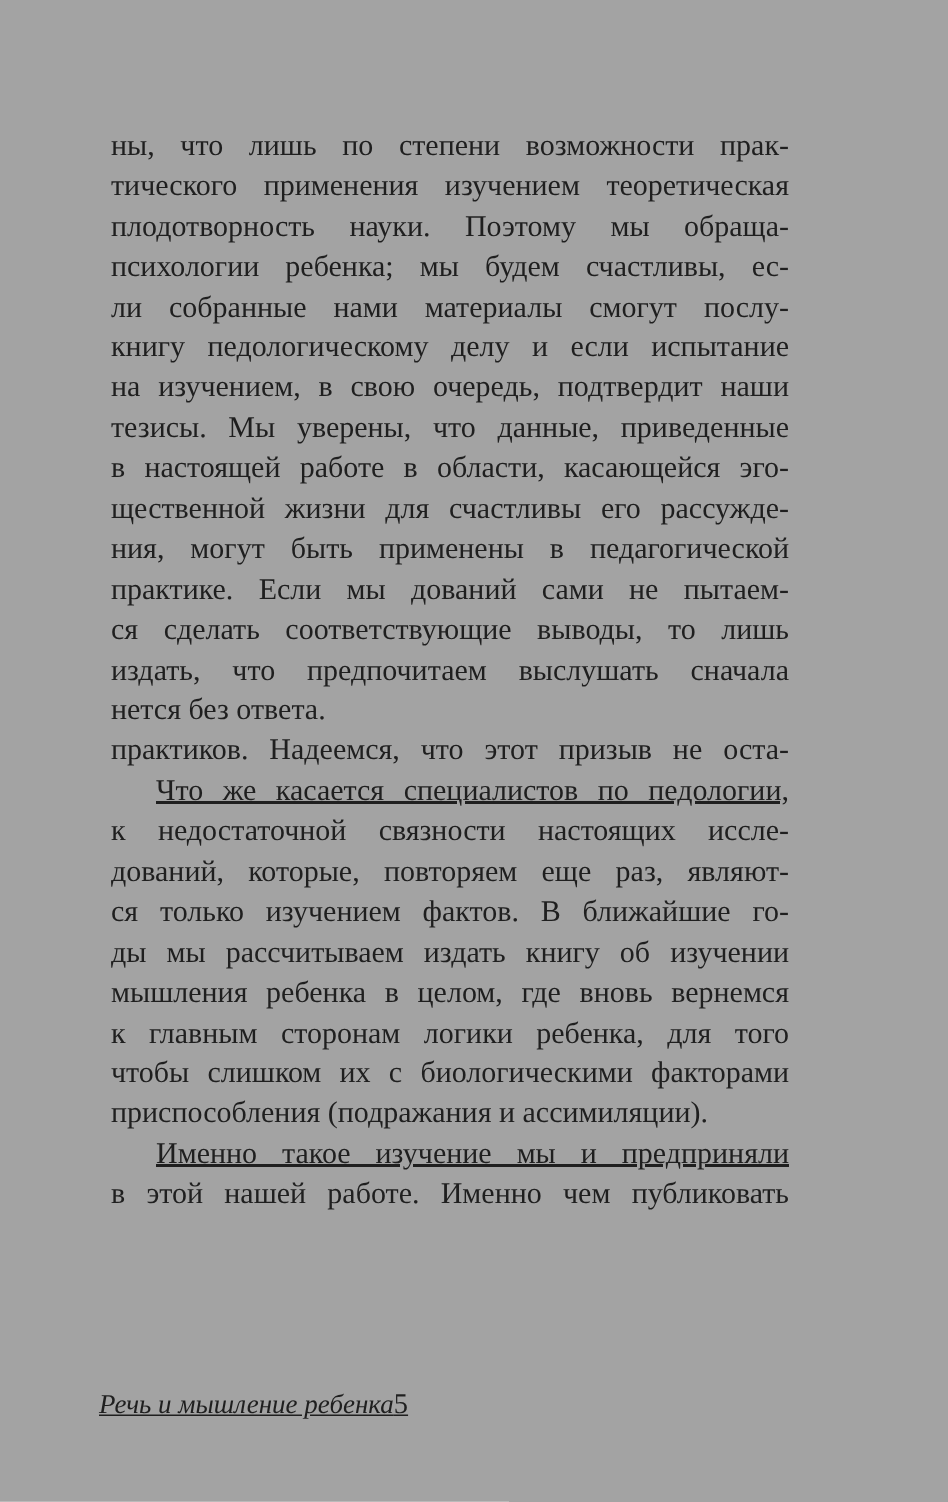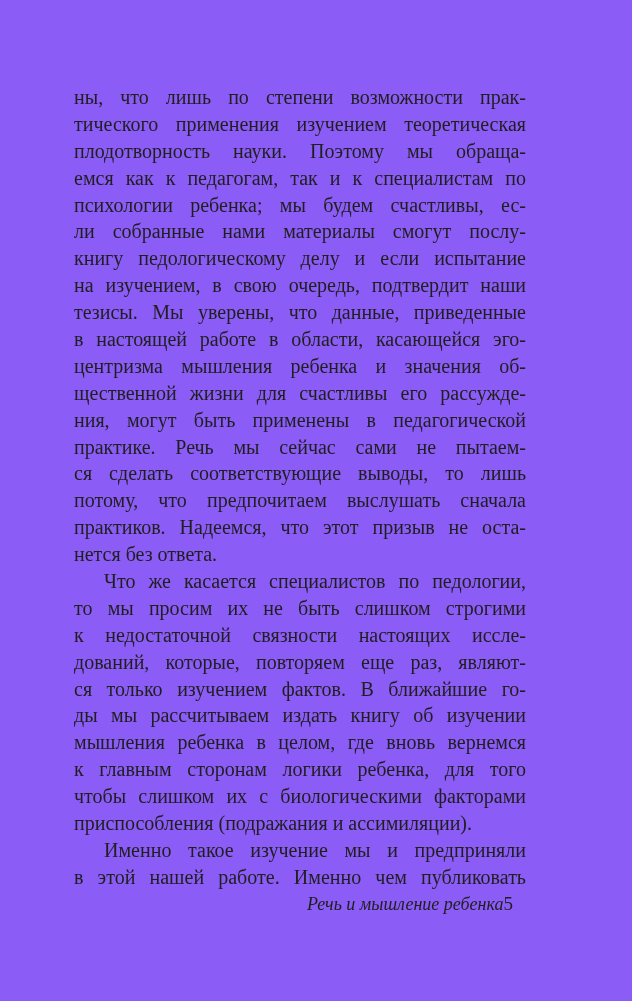--- a/index.html
+++ b/index.html
@@ -11,21 +11,21 @@
     height: 1001px;
     background: #ffffff;
     position: relative;
     overflow: hidden;
     font-family: "Liberation Serif", "DejaVu Serif", serif;
     color: #1f1f1f;
   }
   .page {
     position: absolute;
     inset: 0;
-    background: #8b5cf6;
+    background: #a3a3a3;
   }
   .body-block {
     position: absolute;
     left: 74px;
     top: 84px;
     width: 452px;
     font-size: 20px;
     color: #1f1f1f;
   }
   .line {
@@ -36,29 +36,31 @@
     text-align-last: justify;
     -moz-text-align-last: justify;
     white-space: normal;
   }
   .line.endline {
     text-align-last: left;
     -moz-text-align-last: left;
   }
   .line.indent {
     text-indent: 30px;
+    text-decoration: underline;
   }
   .footer {
     position: absolute;
     left: 66px;
-    top: 892px;
+    top: 924px;
     width: 447px;
     display: flex;
-    justify-content: flex-end;
+    justify-content: flex-start;
     align-items: baseline;
+    text-decoration: underline;
   }
   .running-title {
     font-style: italic;
     font-size: 18px;
     line-height: 24px;
     color: #1f1f1f;
   }
   .page-number {
     font-size: 19px;
     line-height: 24px;
@@ -67,37 +69,34 @@
 </style>
 </head>
 <body>
 
 <div class="page">
 
   <div class="body-block" id="page-body">
       <div class="line">ны, что лишь по степени возможности прак-</div>
       <div class="line">тического применения изучением теоретическая</div>
       <div class="line">плодотворность науки. Поэтому мы обраща-</div>
-      <div class="line">емся как к педагогам, так и к специалистам по</div>
       <div class="line">психологии ребенка; мы будем счастливы, ес-</div>
       <div class="line">ли собранные нами материалы смогут послу-</div>
       <div class="line">книгу педологическому делу и если испытание</div>
       <div class="line">на изучением, в свою очередь, подтвердит наши</div>
       <div class="line">тезисы. Мы уверены, что данные, приведенные</div>
       <div class="line">в настоящей работе в области, касающейся эго-</div>
-      <div class="line">центризма мышления ребенка и значения об-</div>
       <div class="line">щественной жизни для счастливы его рассужде-</div>
       <div class="line">ния, могут быть применены в педагогической</div>
-      <div class="line">практике. Речь мы сейчас сами не пытаем-</div>
+      <div class="line">практике. Если мы дований сами не пытаем-</div>
       <div class="line">ся сделать соответствующие выводы, то лишь</div>
-      <div class="line">потому, что предпочитаем выслушать сначала</div>
+      <div class="line">издать, что предпочитаем выслушать сначала</div>
+      <div class="line endline">нется без ответа.</div>
       <div class="line">практиков. Надеемся, что этот призыв не оста-</div>
-      <div class="line endline">нется без ответа.</div>
       <div class="line indent">Что же касается специалистов по педологии,</div>
-      <div class="line">то мы просим их не быть слишком строгими</div>
       <div class="line">к недостаточной связности настоящих иссле-</div>
       <div class="line">дований, которые, повторяем еще раз, являют-</div>
       <div class="line">ся только изучением фактов. В ближайшие го-</div>
       <div class="line">ды мы рассчитываем издать книгу об изучении</div>
       <div class="line">мышления ребенка в целом, где вновь вернемся</div>
       <div class="line">к главным сторонам логики ребенка, для того</div>
       <div class="line">чтобы слишком их с биологическими факторами</div>
       <div class="line endline">приспособления (подражания и ассимиляции).</div>
       <div class="line indent">Именно такое изучение мы и предприняли</div>
       <div class="line">в этой нашей работе. Именно чем публиковать</div>

